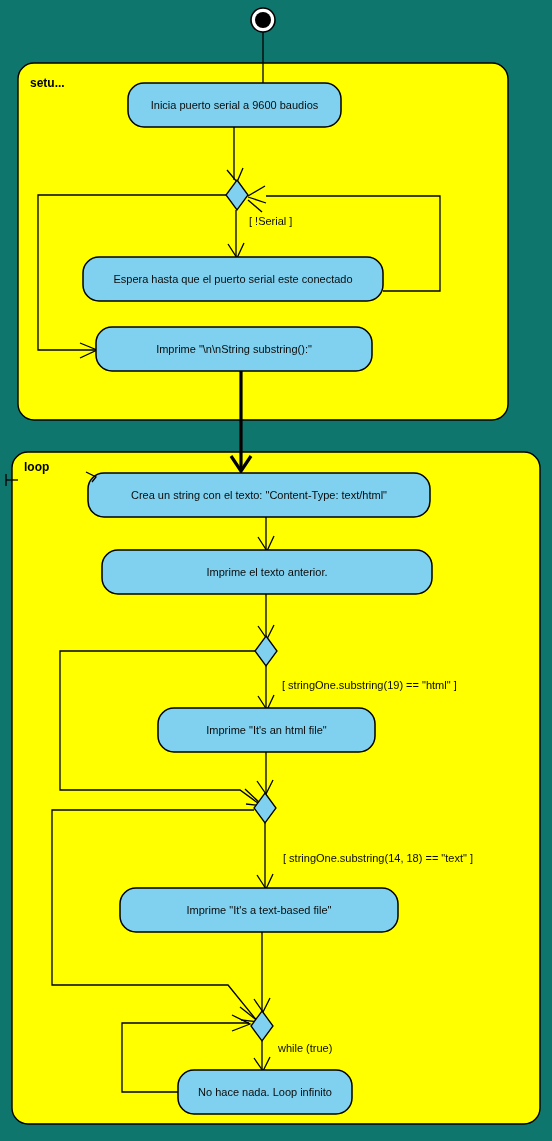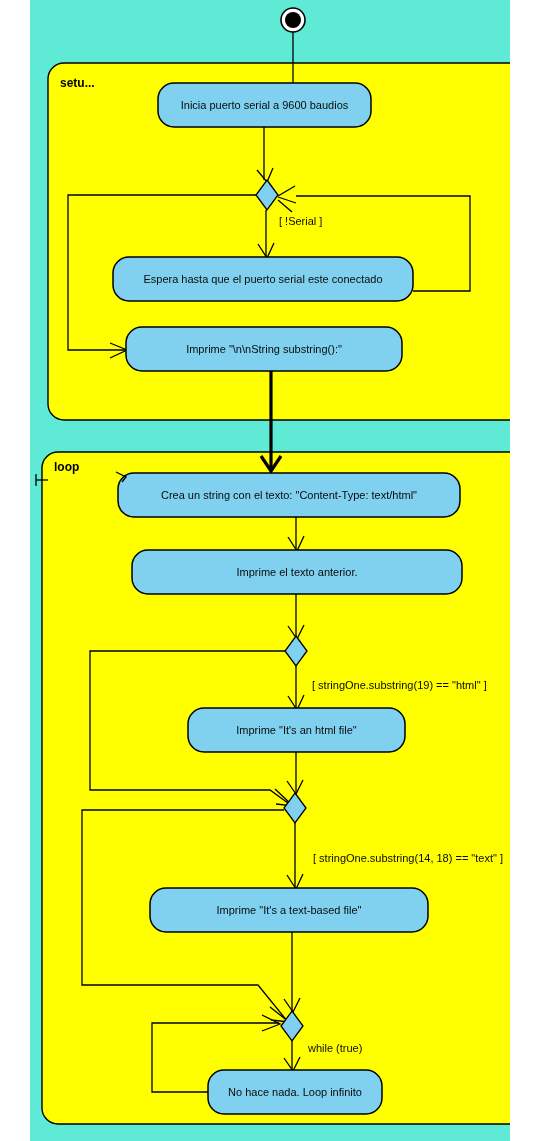--- a/index.html
+++ b/index.html
@@ -6,25 +6,24 @@
   html, body {
     margin: 0;
     padding: 0;
     background: #ffffff;
   }
   body {
     font-family: "Liberation Sans", sans-serif;
   }
   #diagram-root {
     position: relative;
-    width: 480px;
+    width: 552px;
     height: 1141px;
-    background: #5eead4;
+    background: #0f766e;
     overflow: hidden;
-    margin-left: 30px;
   }
   #diagram-svg {
     position: absolute;
     left: 0;
     top: 0;
     width: 552px;
     height: 1141px;
   }
   .partition-title {
     font-size: 12px;

